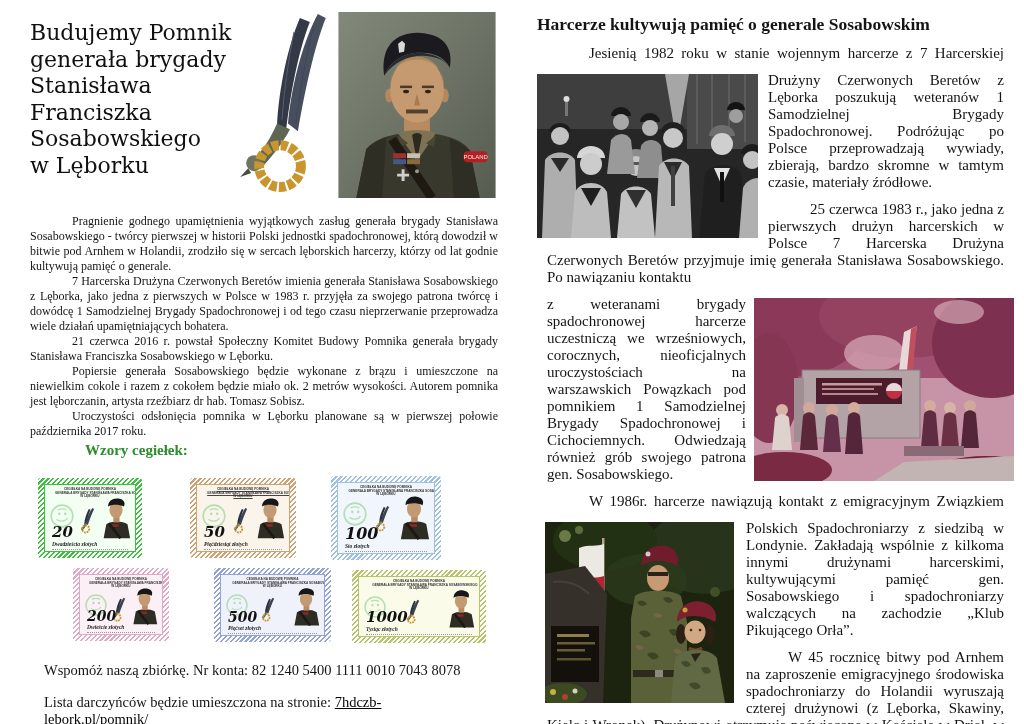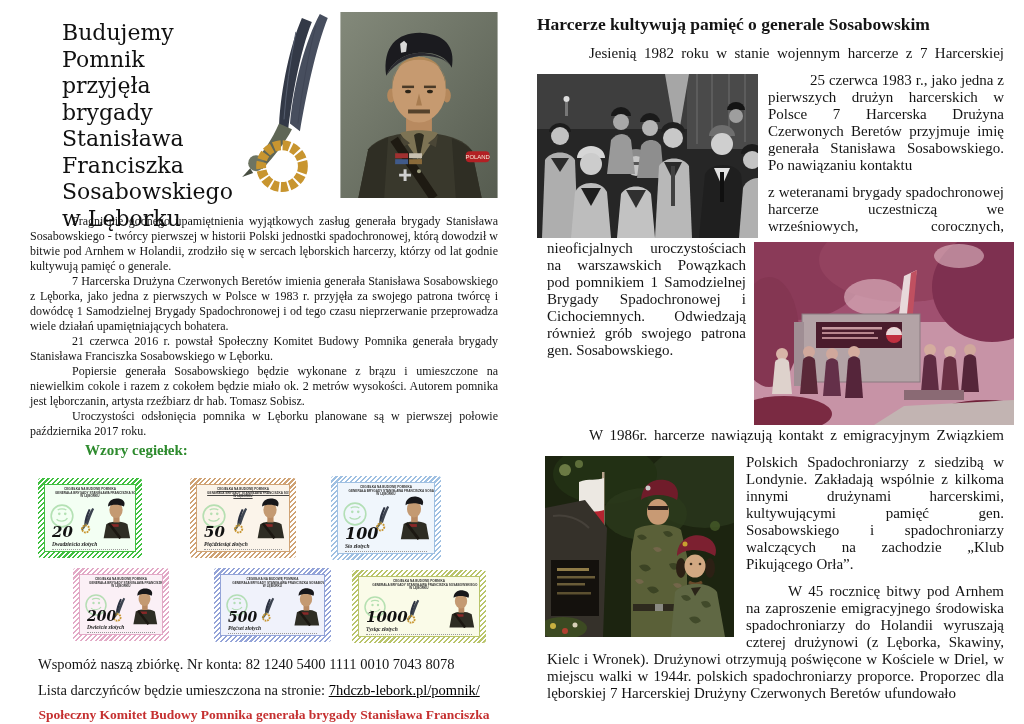--- a/index.html
+++ b/index.html
@@ -7,21 +7,21 @@
     width:1024px;height:724px;position:relative;overflow:hidden;
     background:#ffffff;color:#141414;
     font-family:"Liberation Serif", serif;
   }
   
   .left-col{position:absolute;left:30px;top:12px;width:468px;}
   .header-row{display:flex;height:186px;}
   .main-title{
     width:202px;padding-top:8px;
     font-family:"DejaVu Serif", serif;
-    font-size:22px;line-height:26.5px;color:#101010;margin-left:32px;
+    font-size:22px;line-height:26.5px;color:#101010;
   }
   .eagle-wrap{width:100px;height:184px;margin-left:0px;}
   .portrait-wrap{width:158px;height:186px;margin-left:6px;}
 
   .body-text{margin-top:16px;font-size:12px;line-height:15px;text-align:justify;}
   .body-text p{margin:0;text-indent:42px;}
 
   .samples-label{
     margin:3px 0 0 55px;font-size:15px;font-weight:bold;color:#2e8b2e;
   }
@@ -50,21 +50,21 @@
   .nport{position:absolute;right:4px;top:12px;}
   .nval{position:absolute;left:7px;bottom:10px;font-family:"DejaVu Serif",serif;
         font-weight:bold;font-style:italic;font-size:15px;color:#111;}
   .n3 .nval{font-size:16px;} .n4 .nval,.n5 .nval{font-size:14px;}
   .nwords{position:absolute;left:7px;bottom:4px;font-style:italic;font-weight:bold;
           font-size:5.5px;color:#222;}
   .nmicro{position:absolute;left:7px;right:7px;bottom:1px;border-top:1px dotted #999;}
 
   
   .support{position:absolute;left:0;top:636px;width:468px;font-size:14.5px;line-height:17.5px;}
-  .support .line{margin:8px;}
+  .support .line{margin:14px;}
   .donors-link{color:#000000;text-decoration:underline;cursor:pointer;}
   .committee{margin-top:3px;text-align:center;color:#c53030;font-weight:bold;
              font-size:13.5px;line-height:16px;}
 
   
   .right-col{position:absolute;left:537px;top:14px;width:477px;
              font-size:15px;line-height:17px;text-align:justify;}
   .rheading{margin:0 0 3px 0;font-size:17.5px;line-height:21px;font-weight:bold;text-align:left;}
   .right-col p{margin:10px;}
   .ind{text-indent:42px;}
@@ -104,21 +104,21 @@
     </symbol>
   </defs>
 </svg>
 </div>
 
 <div class="left-col">
 
   <div class="header-row">
     <div class="main-title">
       <div>Budujemy Pomnik</div>
-      <div>przyjęła brygady</div>
+      <div>generała brygady</div>
       <div>Stanisława</div>
       <div>Franciszka</div>
       <div>Sosabowskiego</div>
       <div>w Lęborku</div>
     </div>
 
     <div class="eagle-wrap">
       <svg viewBox="0 0 100 185" width="100" height="184">
         <path d="M86,2 C72,28 60,70 56,112 L66,120 C72,84 82,36 94,6 Z" fill="#474e5e"></path>
         <path d="M68,6 C56,34 47,76 45,114 L54,120 C58,86 66,40 78,10 Z" fill="#333947"></path>
@@ -388,20 +388,21 @@
             <path d="M190,36 a9,8 0 0 1 18,0" fill="#141414"></path>
             <circle cx="199" cy="42" r="7" fill="#9e9e9e"></circle>
           </g>
         <g>
             <path d="M204,80 a11,10 0 0 1 22,0" fill="#1c1c1c"></path>
             <circle cx="215" cy="86" r="9" fill="#c4c4c4"></circle>
             <path d="M202,164 L206,114 C210,104 221,104 221,104 L221,164 Z" fill="#b0b0b0"></path>
           </g>
       </svg>
     </div>
+    <p>Drużyny Czerwonych Beretów z Lęborka poszukują weteranów 1 Samodzielnej Brygady Spadochronowej. Podróżując po Polsce przeprowadzają wywiady, zbierają, bardzo skromne w tamtym czasie, materiały źródłowe.</p>
     <p class="ind">25 czerwca 1983 r., jako jedna z pierwszych drużyn harcerskich w Polsce 7 Harcerska Drużyna Czerwonych Beretów przyjmuje imię generała Stanisława Sosabowskiego. Po nawiązaniu kontaktu</p>
   </div>
 
   <div>
     <div class="img-magenta">
       <svg viewBox="0 0 260 183" width="260" height="183">
         <rect width="260" height="183" fill="#c793a6"></rect>
         <rect width="260" height="80" fill="#a05070"></rect>
         <ellipse cx="40" cy="30" rx="70" ry="48" fill="#8a3a58"></ellipse>
         <ellipse cx="150" cy="18" rx="85" ry="42" fill="#93425f"></ellipse>

